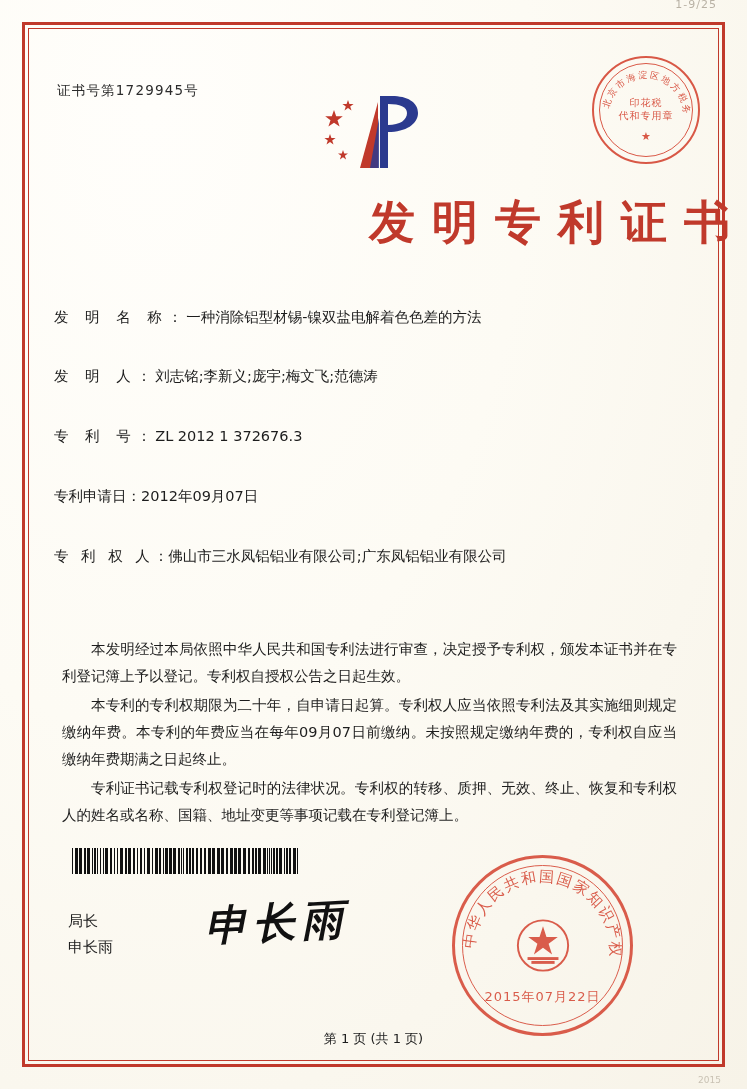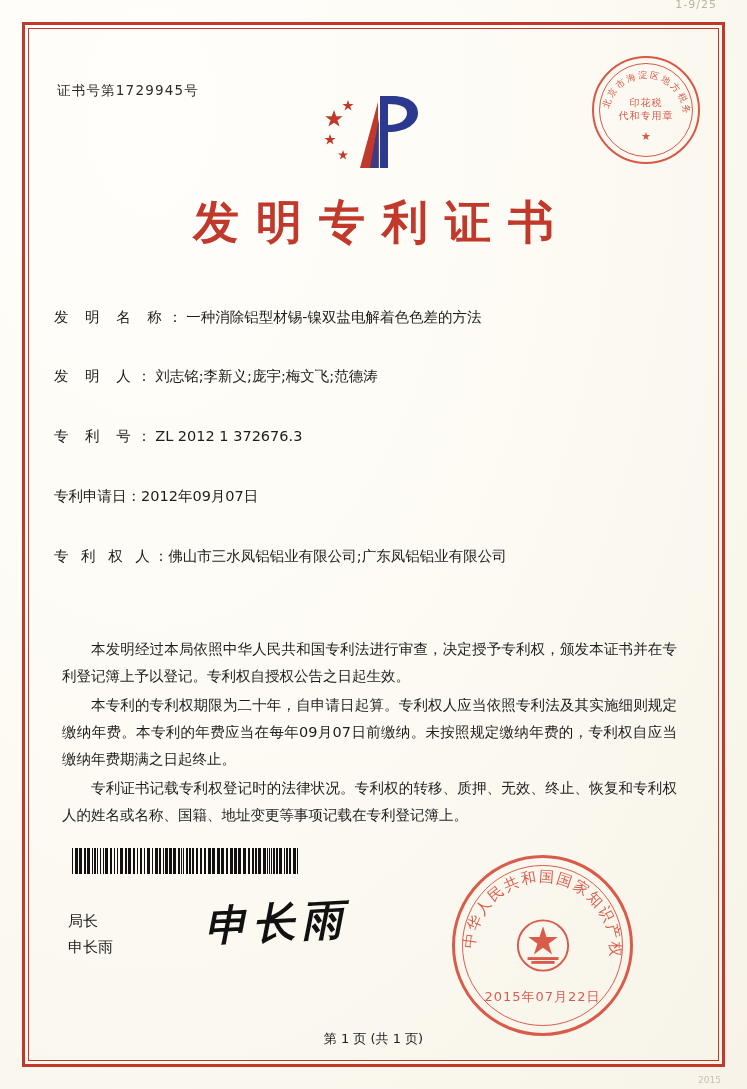--- a/index.html
+++ b/index.html
@@ -150,21 +150,21 @@
     text-align: center;
     font-size: 13px;
     letter-spacing: 1px;
   }
   
   .main-title {
     position: absolute;
     left: 0;
     right: 0;
     top: 192px;
-    text-align: center;
+    text-align: right;
     font-family: Liberation Sans, sans-serif;
     font-size: 46px;
     font-weight: bold;
     letter-spacing: 17px;
     color: #c0392b;
     text-indent: 17px;
   }
   
   .field {
     position: absolute;

